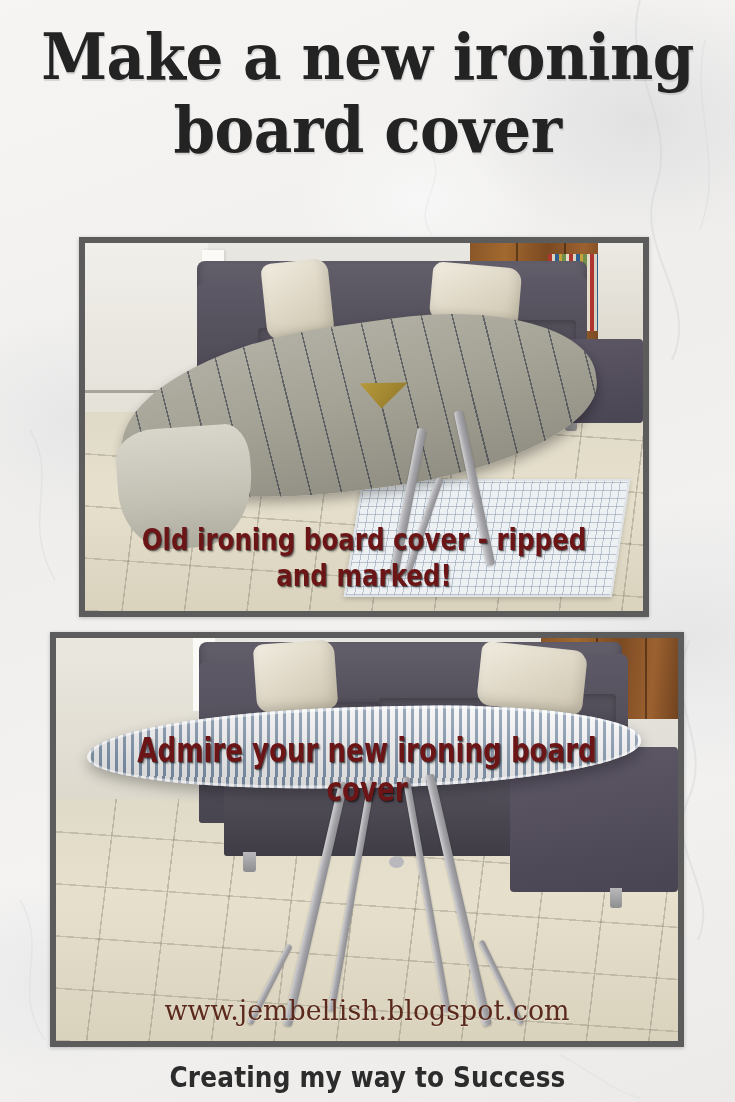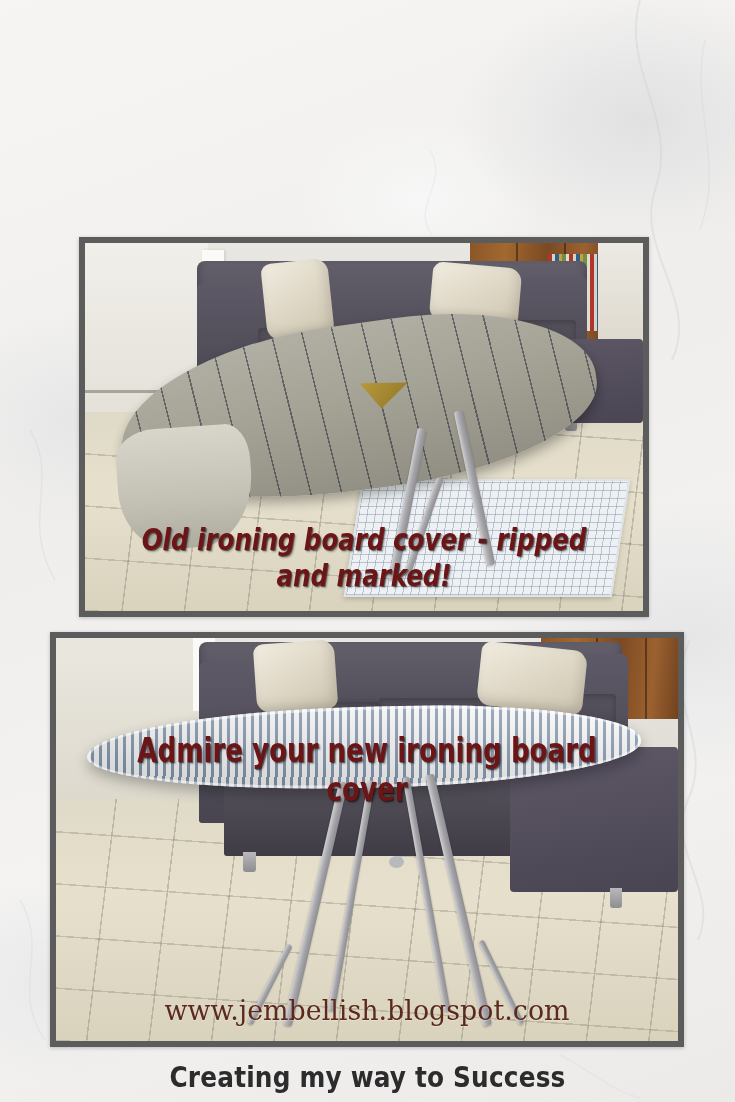--- a/index.html
+++ b/index.html
@@ -64,21 +64,21 @@
 
   
   .photo-frame {
     position: absolute;
     border: 6px solid #5c5c5c;
     background: #4c4c4c;
     overflow: hidden;
     box-shadow: 0 1px 4px rgba(0,0,0,0.22);
     z-index: 4;
   }
-  #photo-top   { left: 79px;  top: 237px; width: 570px; height: 380px; font-style: italic; }
+  #photo-top   { left: 79px;  top: 237px; width: 570px; height: 380px; }
   #photo-bottom{ left: 50px;  top: 632px; width: 634px; height: 415px; }
 
   .photo-inner {
     position: absolute;
     inset: 0;
     overflow: hidden;
   }
 
   
   .wall {
@@ -265,20 +265,24 @@
   <svg class="veins" width="735" height="1102" viewBox="0 0 735 1102" preserveAspectRatio="none">
     <path d="M640 0 C 620 70, 680 120, 655 190 C 635 250, 700 300, 672 360" stroke="rgba(205,205,208,0.75)" stroke-width="2" fill="none"></path>
     <path d="M705 40 C 690 110, 725 160, 700 230" stroke="rgba(212,212,215,0.7)" stroke-width="1.5" fill="none"></path>
     <path d="M30 430 C 60 480, 20 520, 55 580" stroke="rgba(210,210,213,0.7)" stroke-width="1.5" fill="none"></path>
     <path d="M690 640 C 660 700, 715 740, 688 800 C 665 850, 720 890, 698 940" stroke="rgba(207,207,210,0.75)" stroke-width="2" fill="none"></path>
     <path d="M20 900 C 50 950, 10 990, 45 1040" stroke="rgba(212,212,215,0.7)" stroke-width="1.5" fill="none"></path>
     <path d="M430 150 C 450 185, 410 205, 432 235" stroke="rgba(216,216,219,0.6)" stroke-width="1.5" fill="none"></path>
     <path d="M560 1055 C 590 1070, 610 1090, 640 1098" stroke="rgba(214,214,217,0.6)" stroke-width="1.5" fill="none"></path>
   </svg>
 
+  <div class="title-block">
+    <span class="title-line">Make a new ironing</span>
+    <span class="title-line">board cover</span>
+  </div>
 
   <div class="photo-frame" id="photo-top">
     <div class="photo-inner">
 
       <div class="wall" style="height:44%;"></div>
       <div class="floor" style="height:58%;"></div>
 
       <div class="doorway" style="left:0; top:0; width:22%; height:46%; background:linear-gradient(180deg,#f1efea 0%,#e4e1d9 100%);"></div>
       <div style="position:absolute; left:0; top:40%; width:24%; height:3px; background:rgba(90,88,80,0.45);"></div>
 

